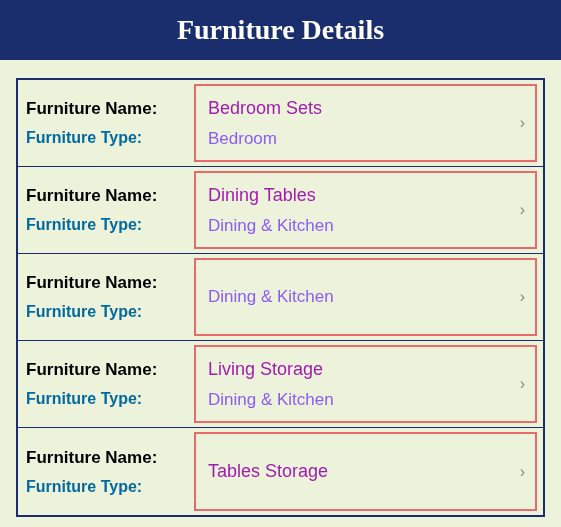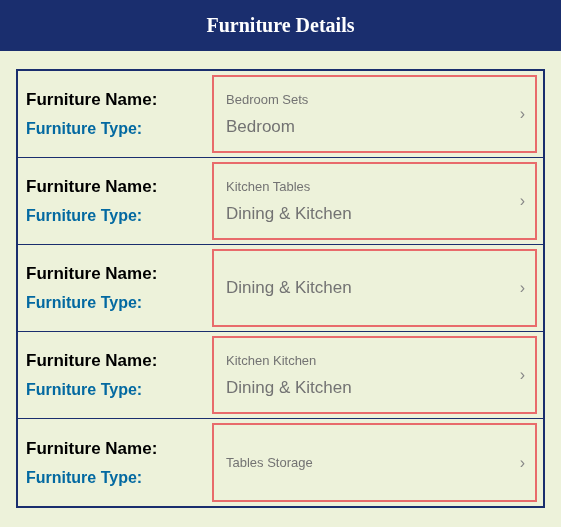--- a/index.html
+++ b/index.html
@@ -9,39 +9,39 @@
       width: 561px;
       height: 527px;
       overflow: hidden;
     }
     .header {
       background: #1a2e6e;
       color: #fff;
       text-align: center;
       padding: 14px 0;
       font-family: Georgia, 'Times New Roman', serif;
-      font-size: 20px;
+      font-size: 28px;
       font-weight: bold;
     }
     .container {
       padding: 18px 16px;
     }
     .details-box {
       border: 2px solid #1a2e6e;
       background: #edf2da;
     }
     .row {
       display: flex;
       border-bottom: 1px solid #1a2e6e;
       position: relative;
       height: 87px;
     }
     .row:last-child { border-bottom: none; }
     .labels {
-      width: 194px;
+      width: 176px;
       padding: 16px 10px 16px 8px;
       display: flex;
       flex-direction: column;
       justify-content: center;
       gap: 10px;
     }
     .label-name {
       font-weight: 700;
       font-size: 17px;
       color: #000;
@@ -57,26 +57,26 @@
       margin: 4px 6px 4px 0;
       position: relative;
       display: flex;
       flex-direction: column;
       justify-content: center;
       padding: 6px 36px 6px 12px;
       gap: 10px;
       background: #edf2da;
     }
     .value-name {
-      color: #737373;
-      font-size: 13px;
+      color: #a21caf;
+      font-size: 18px;
       font-weight: 500;
     }
     .value-type {
-      color: #737373;
+      color: #8b5cf6;
       font-size: 17px;
       font-weight: 500;
     }
     .chevron {
       position: absolute;
       right: 10px;
       top: 50%;
       transform: translateY(-50%);
       color: #888;
       font-size: 16px;
@@ -101,21 +101,21 @@
         <span class="chevron">›</span>
       </div>
     </div>
 
     <div class="row">
       <div class="labels">
         <div class="label-name">Furniture Name:</div>
         <div class="label-type">Furniture Type:</div>
       </div>
       <div class="values">
-        <div class="value-name">Kitchen Tables</div>
+        <div class="value-name">Dining Tables</div>
         <div class="value-type">Dining &amp; Kitchen</div>
         <span class="chevron">›</span>
       </div>
     </div>
 
     <div class="row">
       <div class="labels">
         <div class="label-name">Furniture Name:</div>
         <div class="label-type">Furniture Type:</div>
       </div>
@@ -124,21 +124,21 @@
         <span class="chevron">›</span>
       </div>
     </div>
 
     <div class="row">
       <div class="labels">
         <div class="label-name">Furniture Name:</div>
         <div class="label-type">Furniture Type:</div>
       </div>
       <div class="values">
-        <div class="value-name">Kitchen Kitchen</div>
+        <div class="value-name">Living Storage</div>
         <div class="value-type">Dining &amp; Kitchen</div>
         <span class="chevron">›</span>
       </div>
     </div>
 
     <div class="row">
       <div class="labels">
         <div class="label-name">Furniture Name:</div>
         <div class="label-type">Furniture Type:</div>
       </div>

